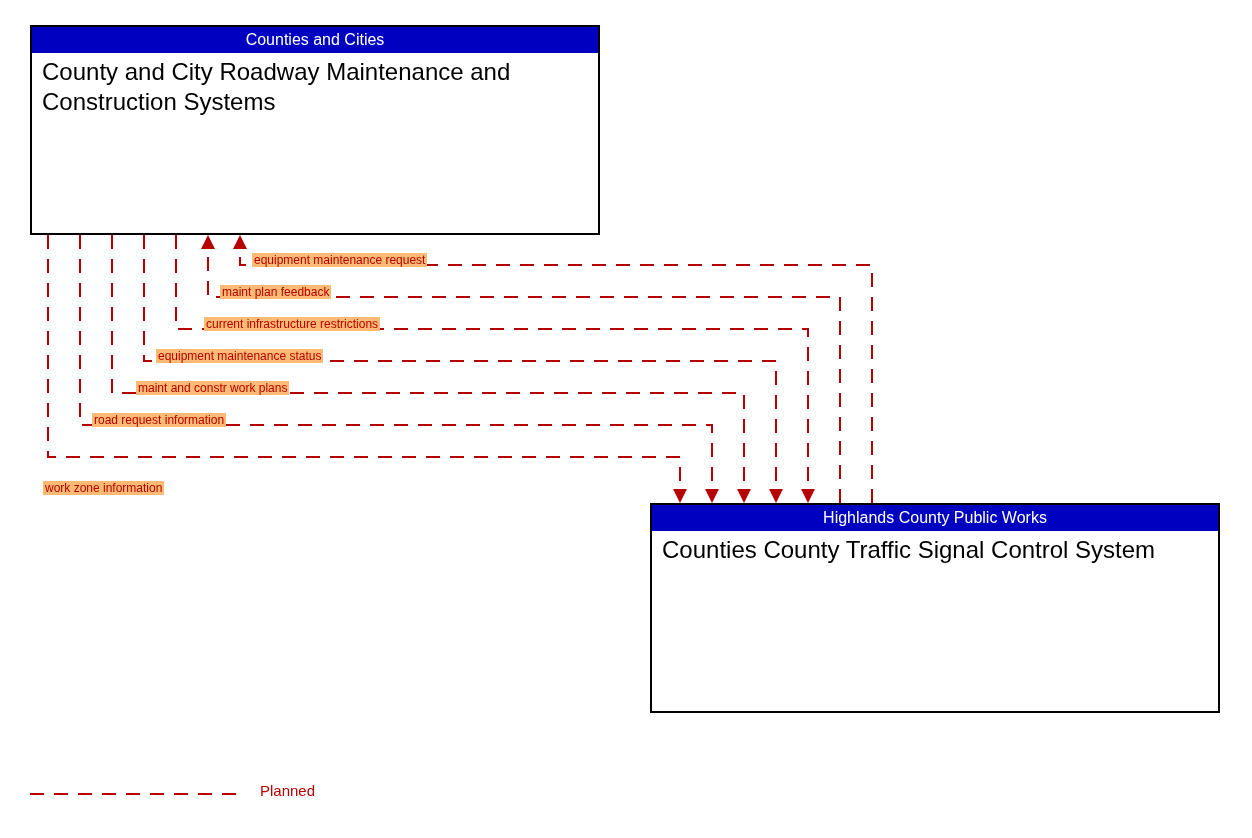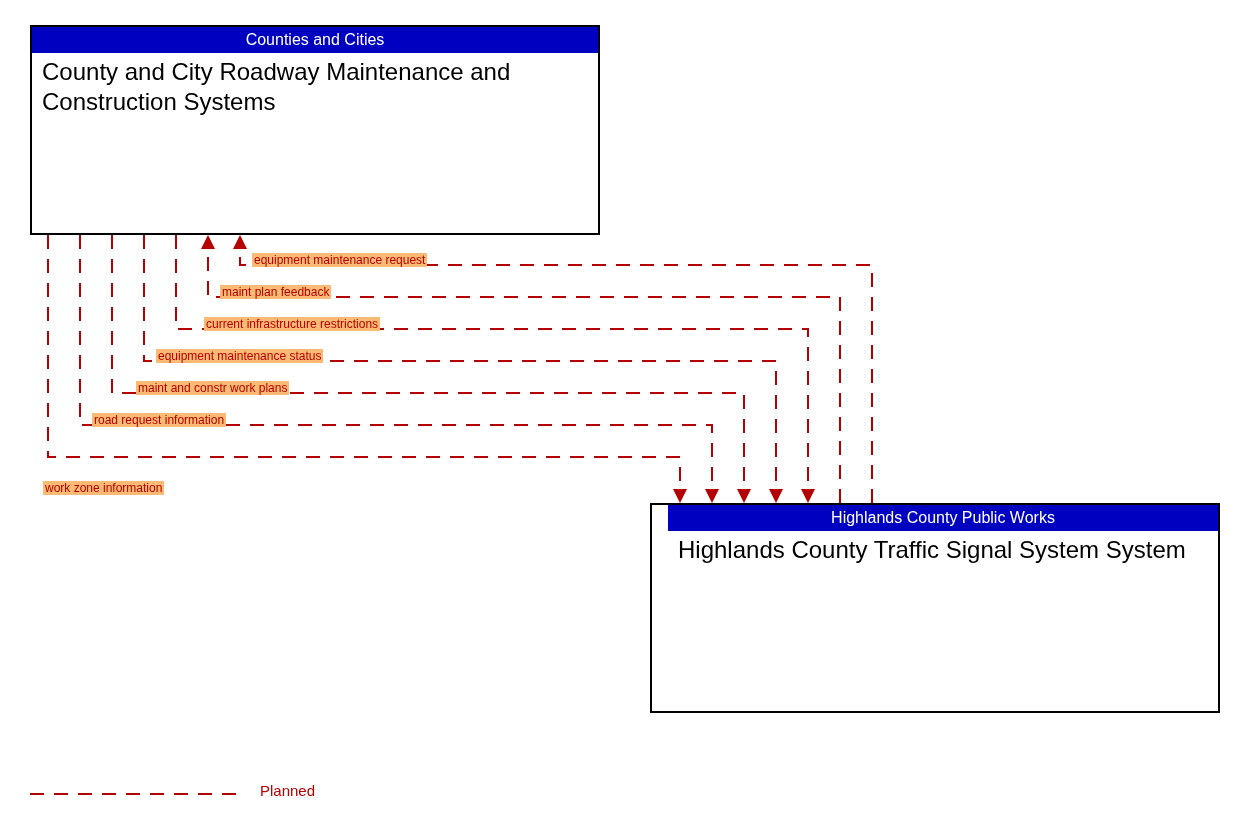--- a/index.html
+++ b/index.html
@@ -64,23 +64,23 @@
   }
 </style>
 </head>
 <body>
 
 <div class="box" style="left:30px; top:25px; width:570px; height:210px;">
   <div class="box-header">Counties and Cities</div>
   <div class="box-body">County and City Roadway Maintenance and Construction Systems</div>
 </div>
 
-<div class="box" style="left:650px; top:503px; width:570px; height:210px;padding-left:16px;">
+<div class="box" style="left:650px; top:503px; width:570px; height:210px;">
   <div class="box-header">Highlands County Public Works</div>
-  <div class="box-body">Highlands County Traffic Signal System System</div>
+  <div class="box-body">Counties County Traffic Signal Control System</div>
 </div>
 
 <svg class="wires" viewBox="0 0 1252 838">
 
   <path class="planned-line" d="M 872 503 L 872 265 L 240 265 L 240 247"></path>
   <polygon class="arrowhead" points="240,235 233,249 247,249"></polygon>
 
   <path class="planned-line" d="M 840 503 L 840 297 L 208 297 L 208 247"></path>
   <polygon class="arrowhead" points="208,235 201,249 215,249"></polygon>
 

